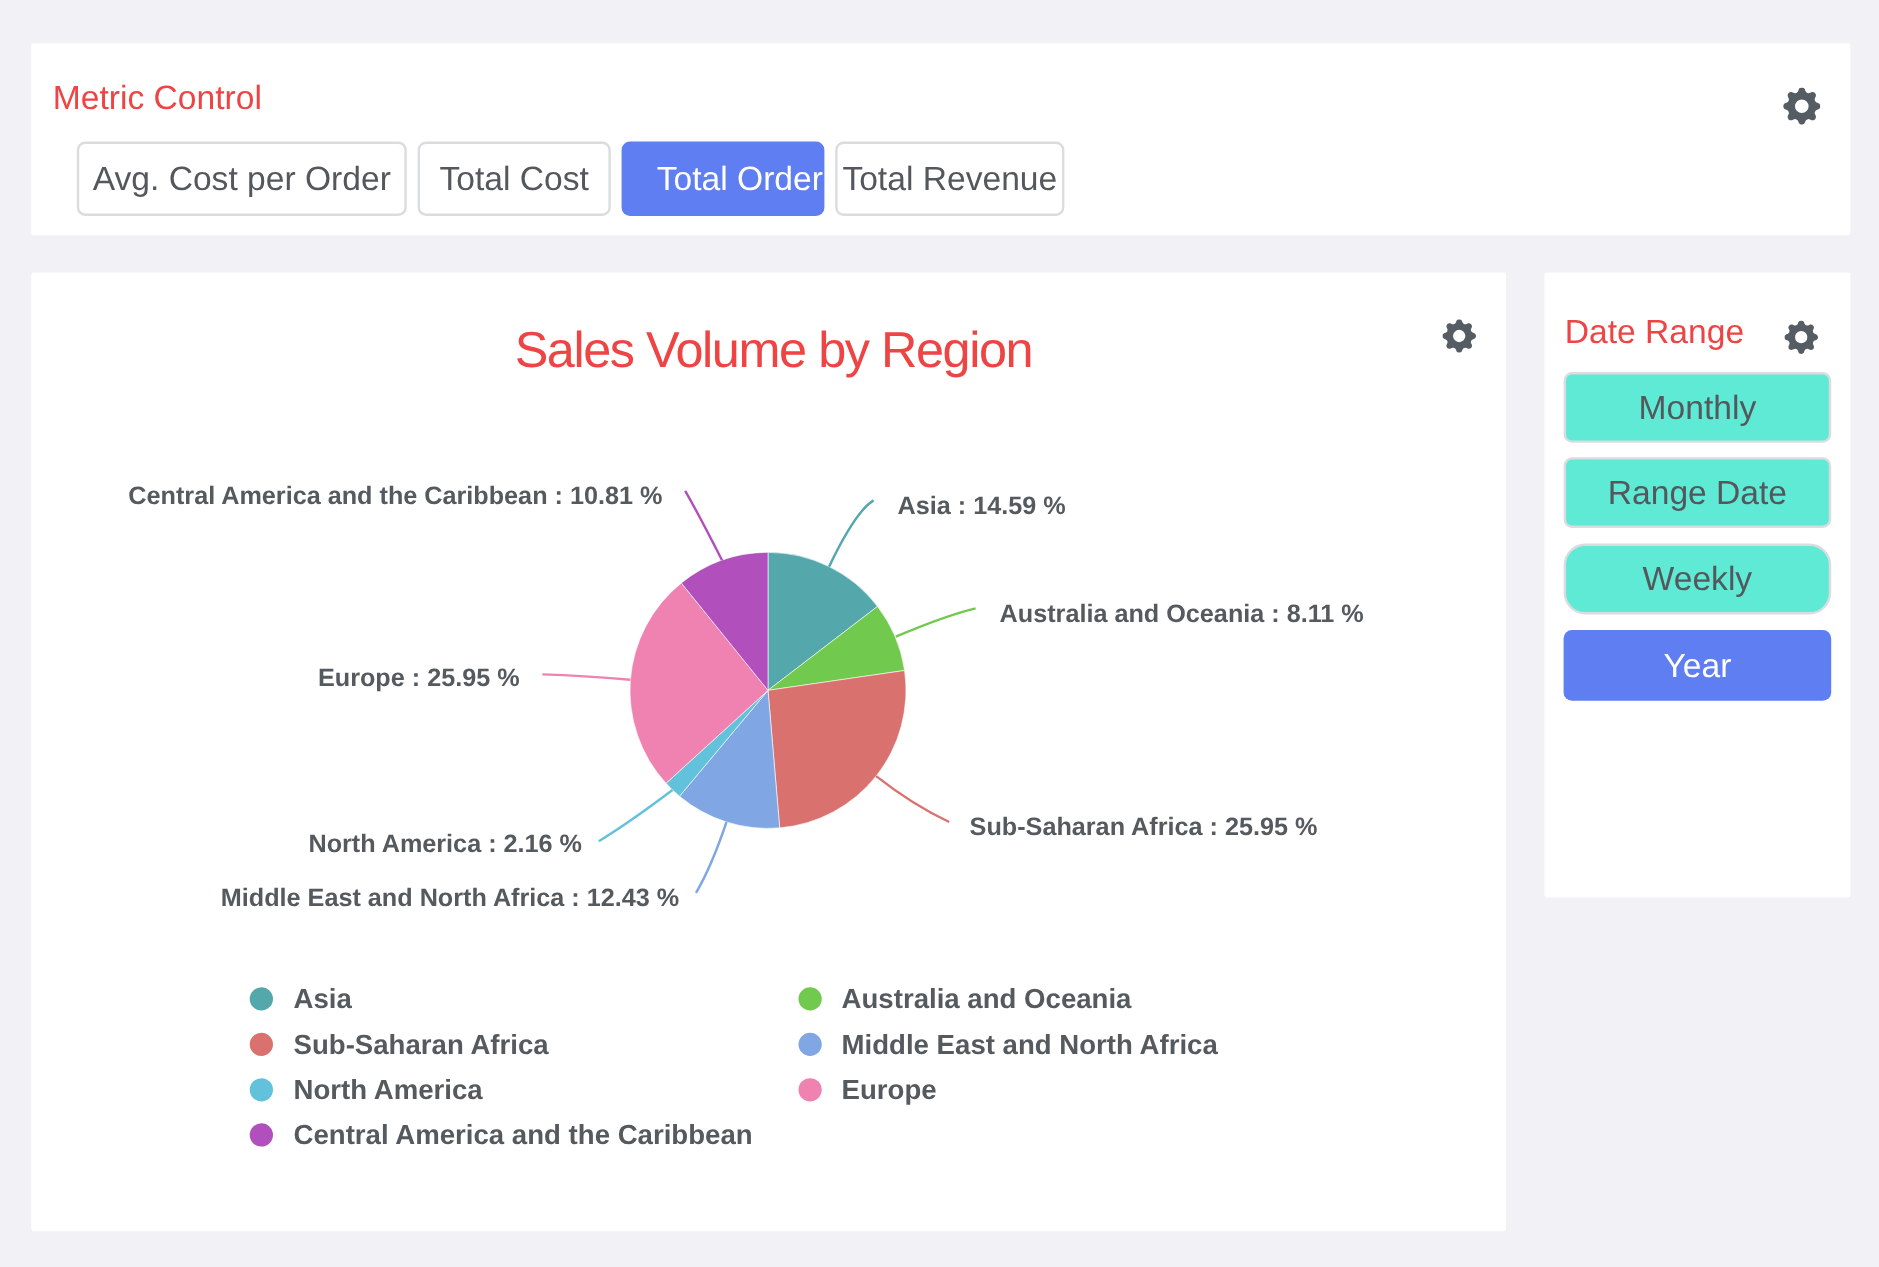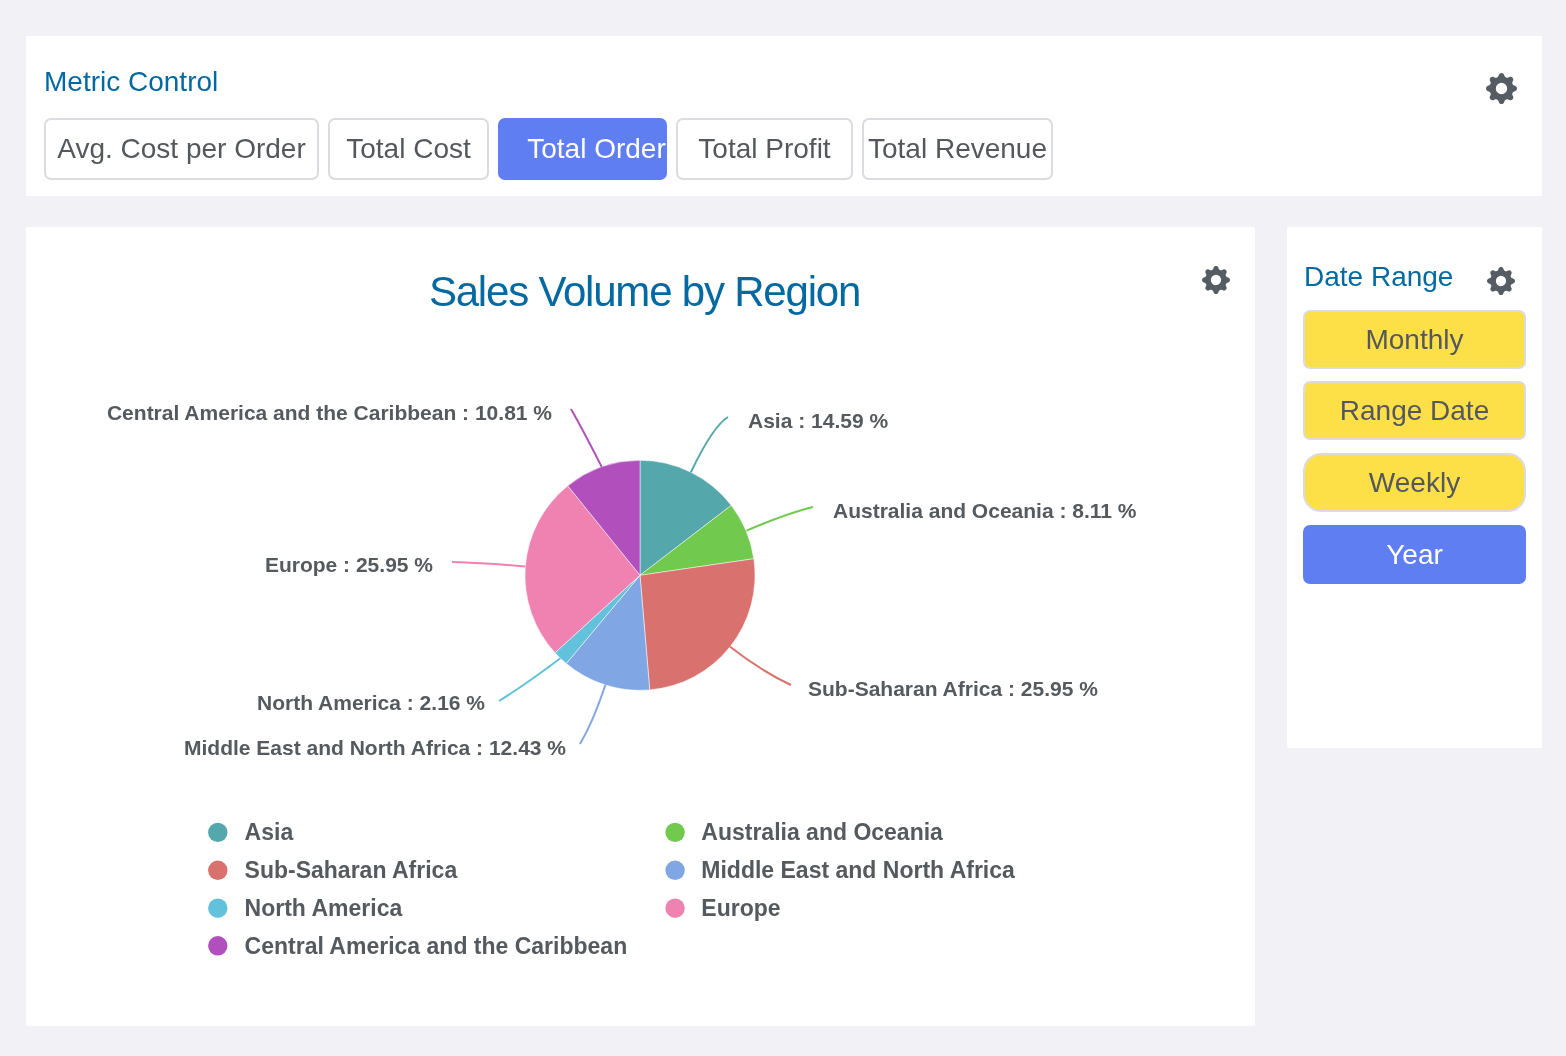--- a/index.html
+++ b/index.html
@@ -1,37 +1,36 @@
 <!DOCTYPE html>
 <html><head>
 <meta charset="utf-8">
 <style>
 html,body{margin:0;padding:0;}
 body{width:1566px;height:1056px;background:#f1f1f6;font-family:"Liberation Sans",sans-serif;position:relative;overflow:hidden;}
 .card{position:absolute;background:#fff;border-radius:2px;}
 #topcard{left:26px;top:36px;width:1516px;height:160px;}
 #maincard{left:26px;top:227px;width:1229px;height:799px;}
 #rightcard{left:1287px;top:227px;width:255px;height:521px;}
-.cardtitle{position:absolute;color:#0369a1;font-size:28px;line-height:28px;white-space:nowrap;}
+.cardtitle{position:absolute;color:#ef4444;font-size:28px;line-height:28px;white-space:nowrap;}
 .btnrow{position:absolute;left:18px;top:82px;display:flex;gap:9px;}
 .btn{box-sizing:border-box;height:62px;border:2px solid #dadce0;border-radius:7px;background:#fff;color:#54585d;font-size:28px;display:flex;align-items:center;justify-content:center;white-space:nowrap;}
 .btn.sel{background:#5f7ef2;border:none;color:#fff;padding-left:28px;}
 .gear{position:absolute;}
-.dbtn{box-sizing:border-box;position:absolute;left:16px;width:223px;height:59px;border:2px solid #dadce0;border-radius:7px;background:#fde047;color:#54585d;font-size:28px;display:flex;align-items:center;justify-content:center;}
+.dbtn{box-sizing:border-box;position:absolute;left:16px;width:223px;height:59px;border:2px solid #dadce0;border-radius:7px;background:#5eead4;color:#54585d;font-size:28px;display:flex;align-items:center;justify-content:center;}
 .dbtn.sel{background:#5f7ef2;border:none;color:#ffffff;}
 </style>
 </head>
 <body>
 <div class="card" id="topcard">
   <div class="cardtitle" style="left:18px;top:32px;">Metric Control</div>
   <div class="btnrow">
-    <div class="btn" style="width:275px;">Avg. Cost per Order</div>
+    <div class="btn" style="width:275px;margin-left:20px;">Avg. Cost per Order</div>
     <div class="btn" style="width:161px;">Total Cost</div>
     <div class="btn sel" style="width:169px;">Total Order</div>
-    <div class="btn" style="width:177px;">Total Profit</div>
     <div class="btn" style="width:191px;">Total Revenue</div>
   </div>
   <svg class="gear" style="left:1460px;top:37px;" width="31" height="31" viewBox="0 0 16 16">
       <path d="M9.405 1.05c-.413-1.4-2.397-1.4-2.81 0l-.1.34a1.464 1.464 0 0 1-2.105.872l-.31-.17c-1.283-.698-2.686.705-1.987 1.987l.169.311c.446.82.023 1.841-.872 2.105l-.34.1c-1.4.413-1.4 2.397 0 2.81l.34.1a1.464 1.464 0 0 1 .872 2.105l-.17.31c-.698 1.283.705 2.686 1.987 1.987l.311-.169a1.464 1.464 0 0 1 2.105.872l.1.34c.413 1.4 2.397 1.4 2.81 0l.1-.34a1.464 1.464 0 0 1 2.105-.872l.31.17c1.283.698 2.686-.705 1.987-1.987l-.169-.311a1.464 1.464 0 0 1 .872-2.105l.34-.1c1.4-.413 1.4-2.397 0-2.81l-.34-.1a1.464 1.464 0 0 1-.872-2.105l.17-.31c.698-1.283-.705-2.686-1.987-1.987l-.311.169a1.464 1.464 0 0 1-2.105-.872l-.1-.34zM8 10.93a2.929 2.929 0 1 1 0-5.86 2.929 2.929 0 0 1 0 5.858z" fill="#555c63"></path>
     </svg>
 </div>
 
 <div class="card" id="maincard">
   <svg width="1229" height="799" viewBox="0 0 1229 799" style="position:absolute;left:0;top:0;">
     <g transform="translate(-26,-227)">

